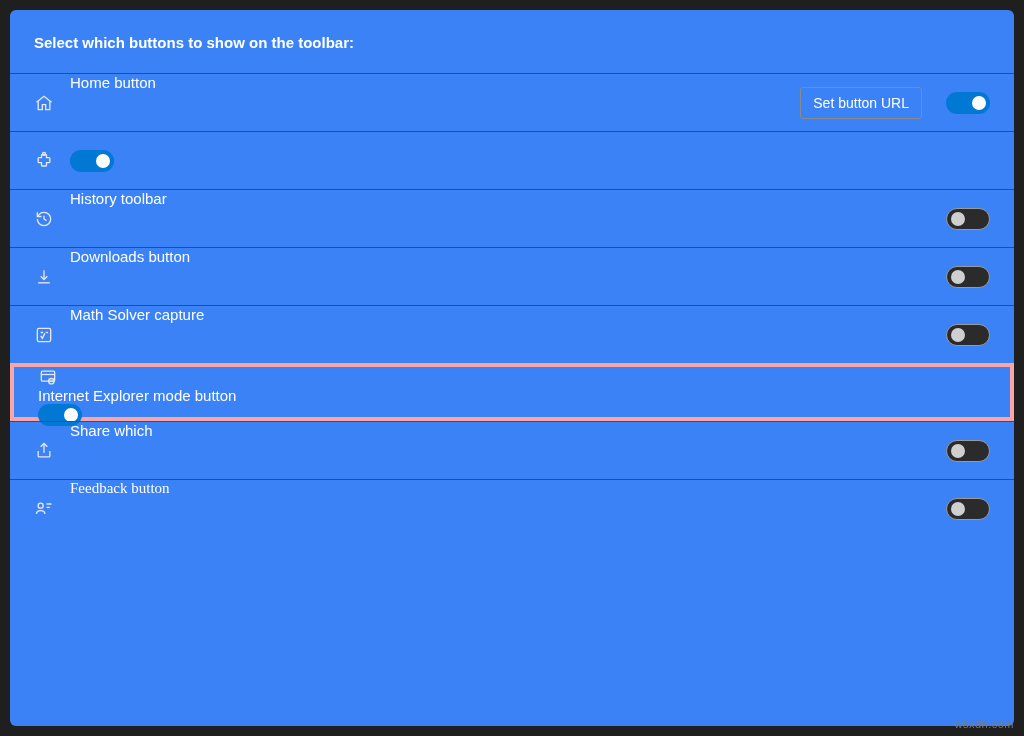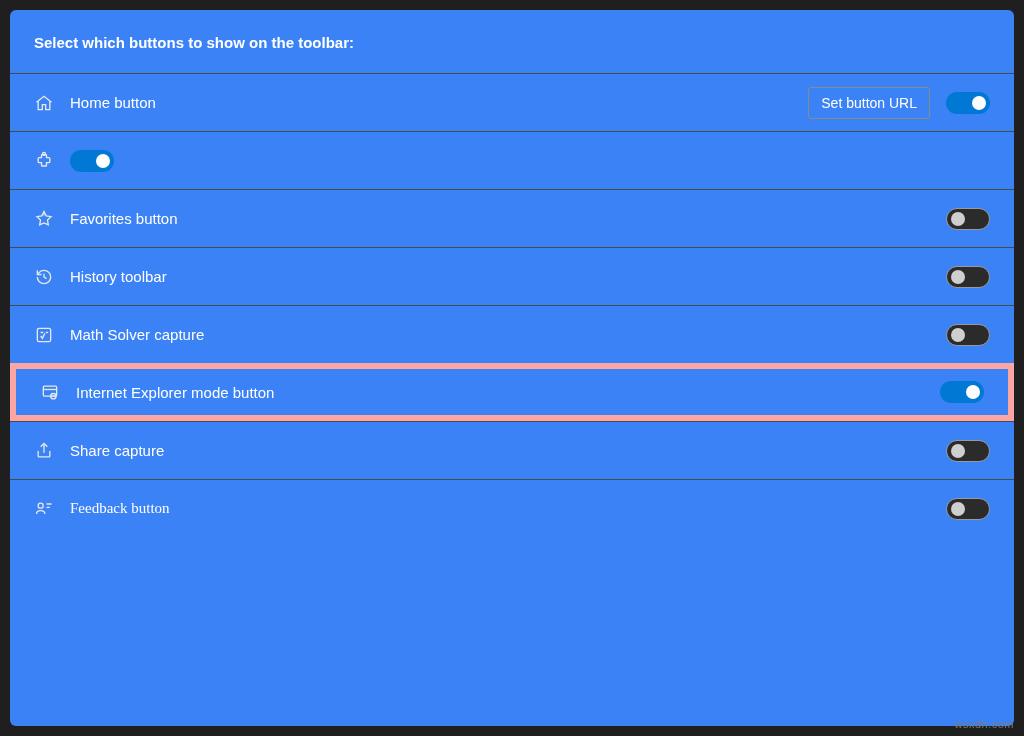--- a/index.html
+++ b/index.html
@@ -21,21 +21,20 @@
     overflow: hidden;
   }
   .heading {
     font-size: 15px;
     font-weight: 600;
     color: #ffffff;
     padding: 24px 24px 22px 24px;
   }
   .row {
     display: flex;
-    align-items: center;
     padding: 0 24px;
     height: 58px;
     border-top: 1px solid #4a4a4a;
     position: relative;
   }
   .row:last-child { border-bottom: none; font-family: Liberation Serif, serif; }
   .icon-slot {
     width: 36px;
     display: flex;
     align-items: center;
@@ -45,21 +44,21 @@
   .icon-slot svg { width: 20px; height: 20px; }
   .label {
     flex: 1;
     font-size: 15px;
     color: #ffffff;
     font-weight: 400;
   }
   .actions {
     display: flex;
     align-items: center;
-    gap: 16px;
+    gap: 24px;
   }
   .btn-outline {
     background: transparent;
     border: 1px solid #8a8a8a;
     color: #ffffff;
     font-size: 14px;
     padding: 7px 12px;
     border-radius: 3px;
     cursor: pointer;
     font-family: inherit;
@@ -78,21 +77,22 @@
     height: 14px;
     border-radius: 50%;
     top: 4px;
     transition: left .2s;
   }
   .toggle.on { background: #0078d4; }
   .toggle.on .knob { background: #ffffff; left: 26px; }
   .toggle.off { background: #2b2b2b; border: 1px solid #9a9a9a; }
   .toggle.off .knob { background: #cfcfcf; left: 4px; top: 3px; }
   .highlight-box {
-    border: 6px solid #fca5a5;
+    border: 4px solid #fca5a5;
+    flex-direction: column;
   }
   .watermark {
     position: fixed;
     bottom: 6px;
     right: 10px;
     font-size: 11px;
     color: #7a7a7a;
     letter-spacing: .5px;
     margin-top: 48px;
   }
@@ -127,40 +127,41 @@
         </span>
         <div class="actions">
           <div class="toggle on">
             <div class="knob"></div>
           </div>
         </div>
       </div>
       <div class="row">
         <span class="icon-slot">
           <svg viewBox="0 0 24 24" fill="none" stroke="currentColor" stroke-width="1.6">
-            <path d="M12 3l2.6 5.3 5.9.9-4.3 4.1 1 5.8L12 16.8 6.8 19.1l1-5.8L3.5 9.2l5.9-.9L12 3z"></path>
-            <path d="M12 3v5" stroke-width="1.2"></path>
-          </svg>
-        </span>
-        <span class="label">Favorites button</span>
-        <div class="actions">
-          <div class="toggle off">
-            <div class="knob"></div>
-          </div>
-        </div>
-      </div>
-      <div class="row">
-        <span class="icon-slot">
-          <svg viewBox="0 0 24 24" fill="none" stroke="currentColor" stroke-width="1.6">
             <path d="M4 12a8 8 0 108-8 7.8 7.8 0 00-6 2.7L4 9"></path>
             <path d="M4 4v5h5"></path>
             <path d="M12 8v4l3 2"></path>
           </svg>
         </span>
         <span class="label">History toolbar</span>
+        <div class="actions">
+          <div class="toggle off">
+            <div class="knob"></div>
+          </div>
+        </div>
+      </div>
+      <div class="row">
+        <span class="icon-slot">
+          <svg viewBox="0 0 24 24" fill="none" stroke="currentColor" stroke-width="1.6">
+            <path d="M12 4v10"></path>
+            <path d="M8 11l4 4 4-4"></path>
+            <path d="M5 19h14"></path>
+          </svg>
+        </span>
+        <span class="label">Downloads button</span>
         <div class="actions">
           <div class="toggle off">
             <div class="knob"></div>
           </div>
         </div>
       </div>
       <div class="row">
         <span class="icon-slot">
           <svg viewBox="0 0 24 24" fill="none" stroke="currentColor" stroke-width="1.6">
             <rect x="4" y="4" width="16" height="16" rx="2"></rect>
@@ -192,21 +193,21 @@
         </div>
       </div>
       <div class="row">
         <span class="icon-slot">
           <svg viewBox="0 0 24 24" fill="none" stroke="currentColor" stroke-width="1.6">
             <path d="M5 12v6a1 1 0 001 1h12a1 1 0 001-1v-6"></path>
             <path d="M12 3v11"></path>
             <path d="M8 7l4-4 4 4"></path>
           </svg>
         </span>
-        <span class="label">Share capture</span>
+        <span class="label">Share which</span>
         <div class="actions">
           <div class="toggle off">
             <div class="knob"></div>
           </div>
         </div>
       </div>
       <div class="row">
         <span class="icon-slot">
           <svg viewBox="0 0 24 24" fill="none" stroke="currentColor" stroke-width="1.6">
             <circle cx="8" cy="8" r="3"></circle>

